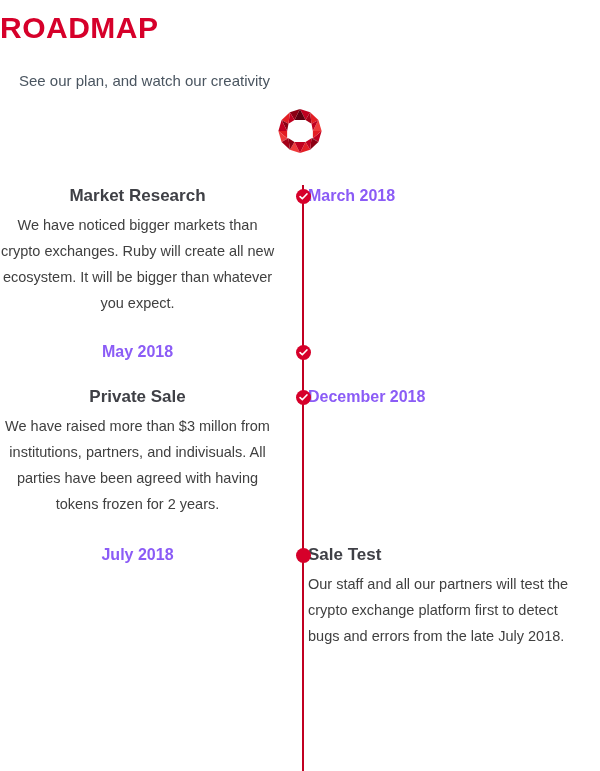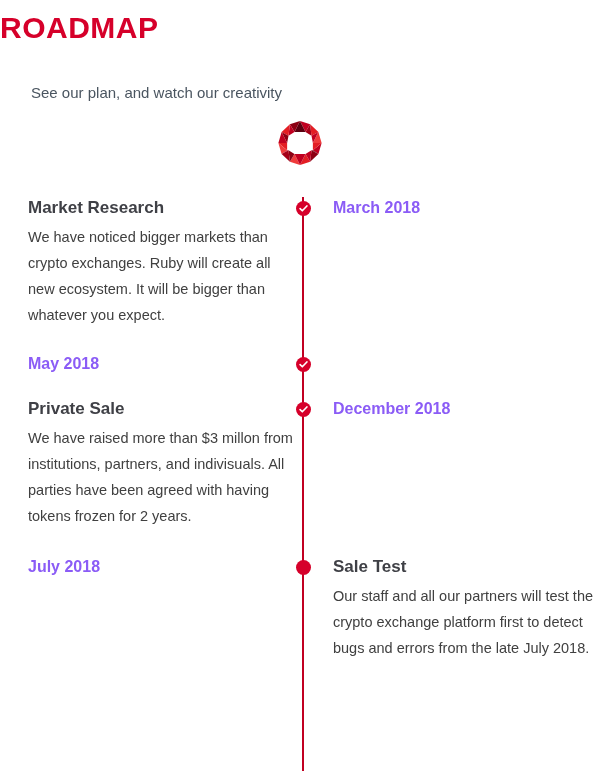--- a/index.html
+++ b/index.html
@@ -24,21 +24,21 @@
     font-size: 30px;
     font-weight: bold;
     letter-spacing: 0.5px;
     color: #d6002a;
     margin: 0;
     line-height: 40px;
   }
   .page-subtitle {
     font-size: 15px;
     color: #4a5560;
-    margin: 16px;
+    margin: 4px;
     padding-top: 19px;
     line-height: 20px;
     font-weight: normal;
     padding-left: 15px;
   }
 
   
   .logo-wrap {
     width: 100%;
     display: flex;
@@ -70,22 +70,21 @@
     display: flex;
     width: 600px;
     box-sizing: border-box;
   }
   .col {
     width: 289px;
     box-sizing: border-box;
   }
   .col-left {
     padding-right: 14px;
-    text-align: left;
-    margin-left: 28px;
+    text-align: center;
   }
   .col-right {
     padding-left: 19px;
     text-align: left;
   }
 
   .entry-title {
     font-size: 17px;
     font-weight: bold;
     color: #3f4046;

